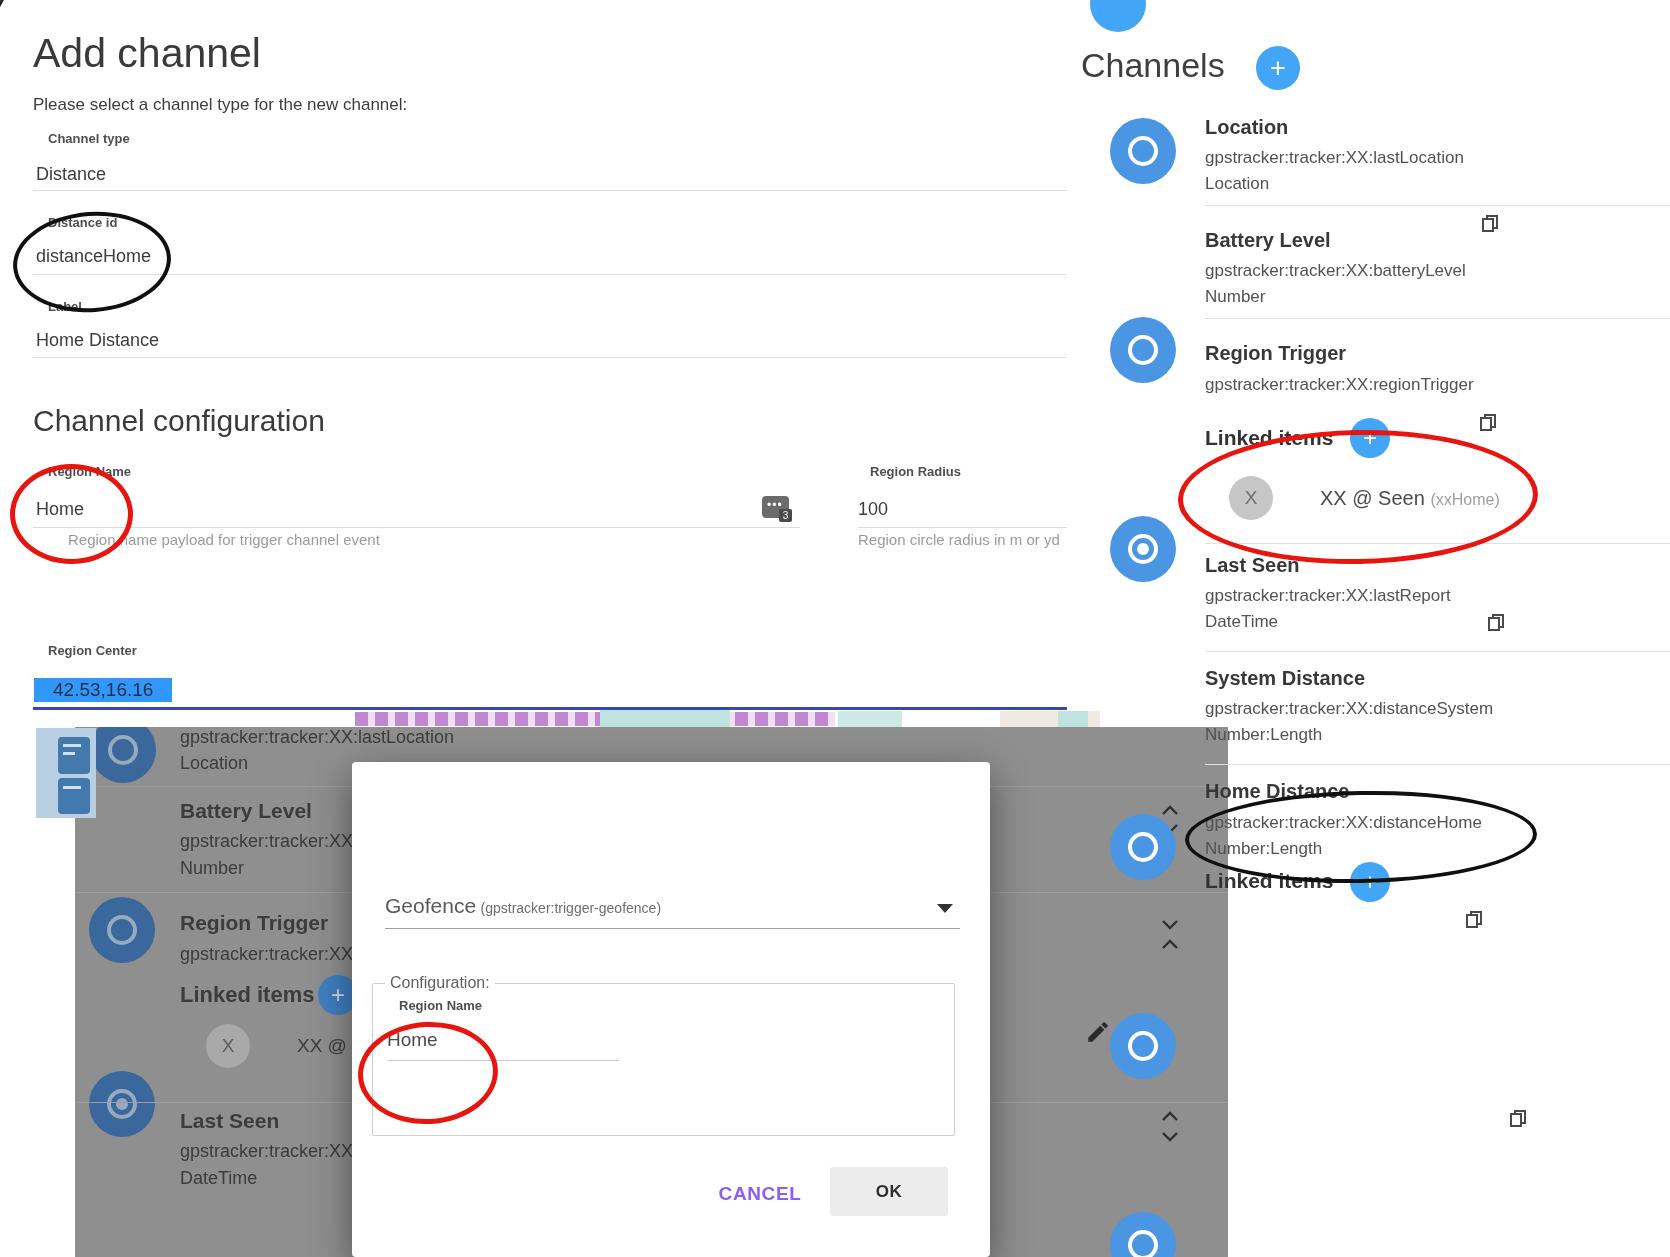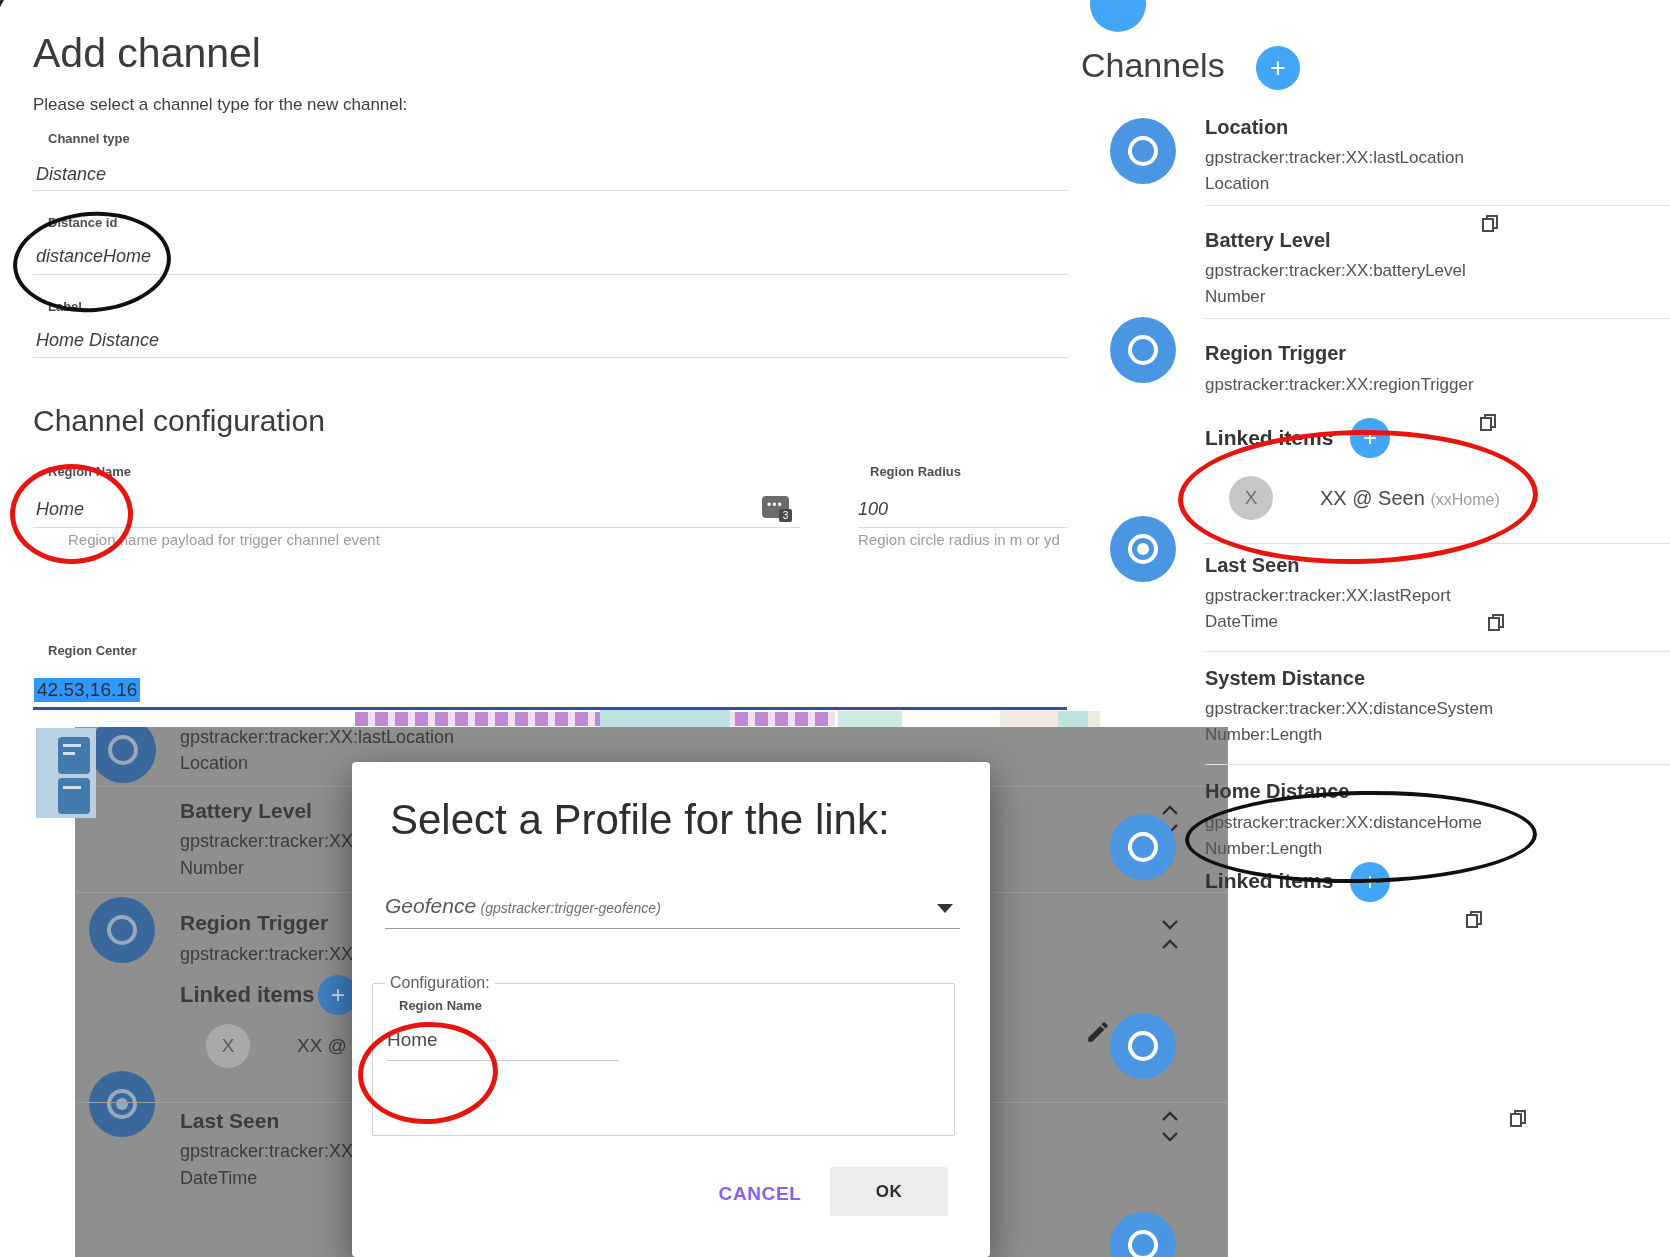--- a/index.html
+++ b/index.html
@@ -3,25 +3,25 @@
 <meta charset="utf-8">
 <style>
   html,body{margin:0;padding:0;background:#fff;}
   #stage{position:relative;width:1670px;height:1257px;overflow:hidden;background:#fff;
          font-family:"Liberation Sans", sans-serif;color:#3d3d3d;}
   .abs{position:absolute;}
   .h1{font-size:41px;font-weight:300;color:#3a3a3a;}
   .h2{font-size:30px;font-weight:300;color:#3a3a3a;}
   .sub{font-size:17px;color:#3d3d3d;}
   .flabel{font-size:13px;font-weight:bold;color:#4f4f4f;margin-left:12px;}
-  .fvalue{font-size:18px;color:#3d3d3d;font-style:italic;}
+  .fvalue{font-size:18px;color:#3d3d3d;}
   .fhelp{font-size:15px;color:#9b9b9b;}
   .uline{height:1px;background:#dcdcdc;}
   .focusline{height:3px;background:#3949ab;}
-  .sel{display:inline-block;background:#3297fd;color:#253044;font-size:19px;padding:1px 3px;}
+  .sel{display:inline-block;background:#3297fd;color:#253044;font-size:19px;padding:1px 19px;}
   
   .panel-h{font-size:34px;font-weight:400;color:#3f3f3f;}
   .plus{border-radius:50%;background:#42a5f5;color:#fff;display:flex;align-items:center;justify-content:center;}
   .chan-icon{width:66px;height:66px;border-radius:50%;background:#4a96e3;position:relative;}
   .chan-icon::before{content:"";position:absolute;left:50%;top:50%;width:22px;height:22px;margin:-15px 0 0 -15px;
         border:4px solid #fff;border-radius:50%;}
   .chan-icon.dot::after{content:"";position:absolute;left:50%;top:50%;width:12px;height:12px;margin:-6px 0 0 -6px;
         background:#fff;border-radius:50%;}
   .chan-icon.dim{background:#3a689c;}
   .chan-icon.dim::before{border-color:#96a9bd;}
@@ -235,23 +235,22 @@
     <div class="abs cuid" style="left:1205px;top:813px;">gpstracker:tracker:XX:distanceHome</div>
     
     <div class="abs ctype" style="left:1205px;top:839px;">Number:Length</div>
 
     
     <div class="abs" style="left:1205px;top:869px;font-size:21px;font-weight:bold;color:#333;">Linked items</div>
     <div class="abs plus" style="left:1350px;top:862px;width:40px;height:40px;font-size:24px;pointer-events:auto;">+</div>
   </div>
 
   <div id="dialog" class="abs" style="left:352px;top:762px;width:638px;height:495px;z-index:5;">
-    <div class="abs dtitle" style="left:38px;top:34px;">Select a Profile for the link:</div>
-
-    <div class="abs" style="left:33px;top:132px;width:590px;height:36px;font-style:italic;">
+
+    <div class="abs" style="left:33px;top:132px;width:590px;height:36px;">
       <span style="font-size:21px;color:#5a5a5a;">Geofence</span>
       <span style="font-size:14px;color:#6f6f6f;">(gpstracker:trigger-geofence)</span>
       <div class="caret abs" style="left:552px;top:10px;"></div>
     </div>
     <div class="abs" style="left:33px;top:166px;width:575px;height:1px;background:#9e9e9e;"></div>
 
     <fieldset class="cfg abs" style="left:20px;top:212px;width:581px;height:160px;">
       <legend>Configuration:</legend>
       <div style="padding:6px 0 0 14px;">
         <div class="flabel">Region Name</div>

